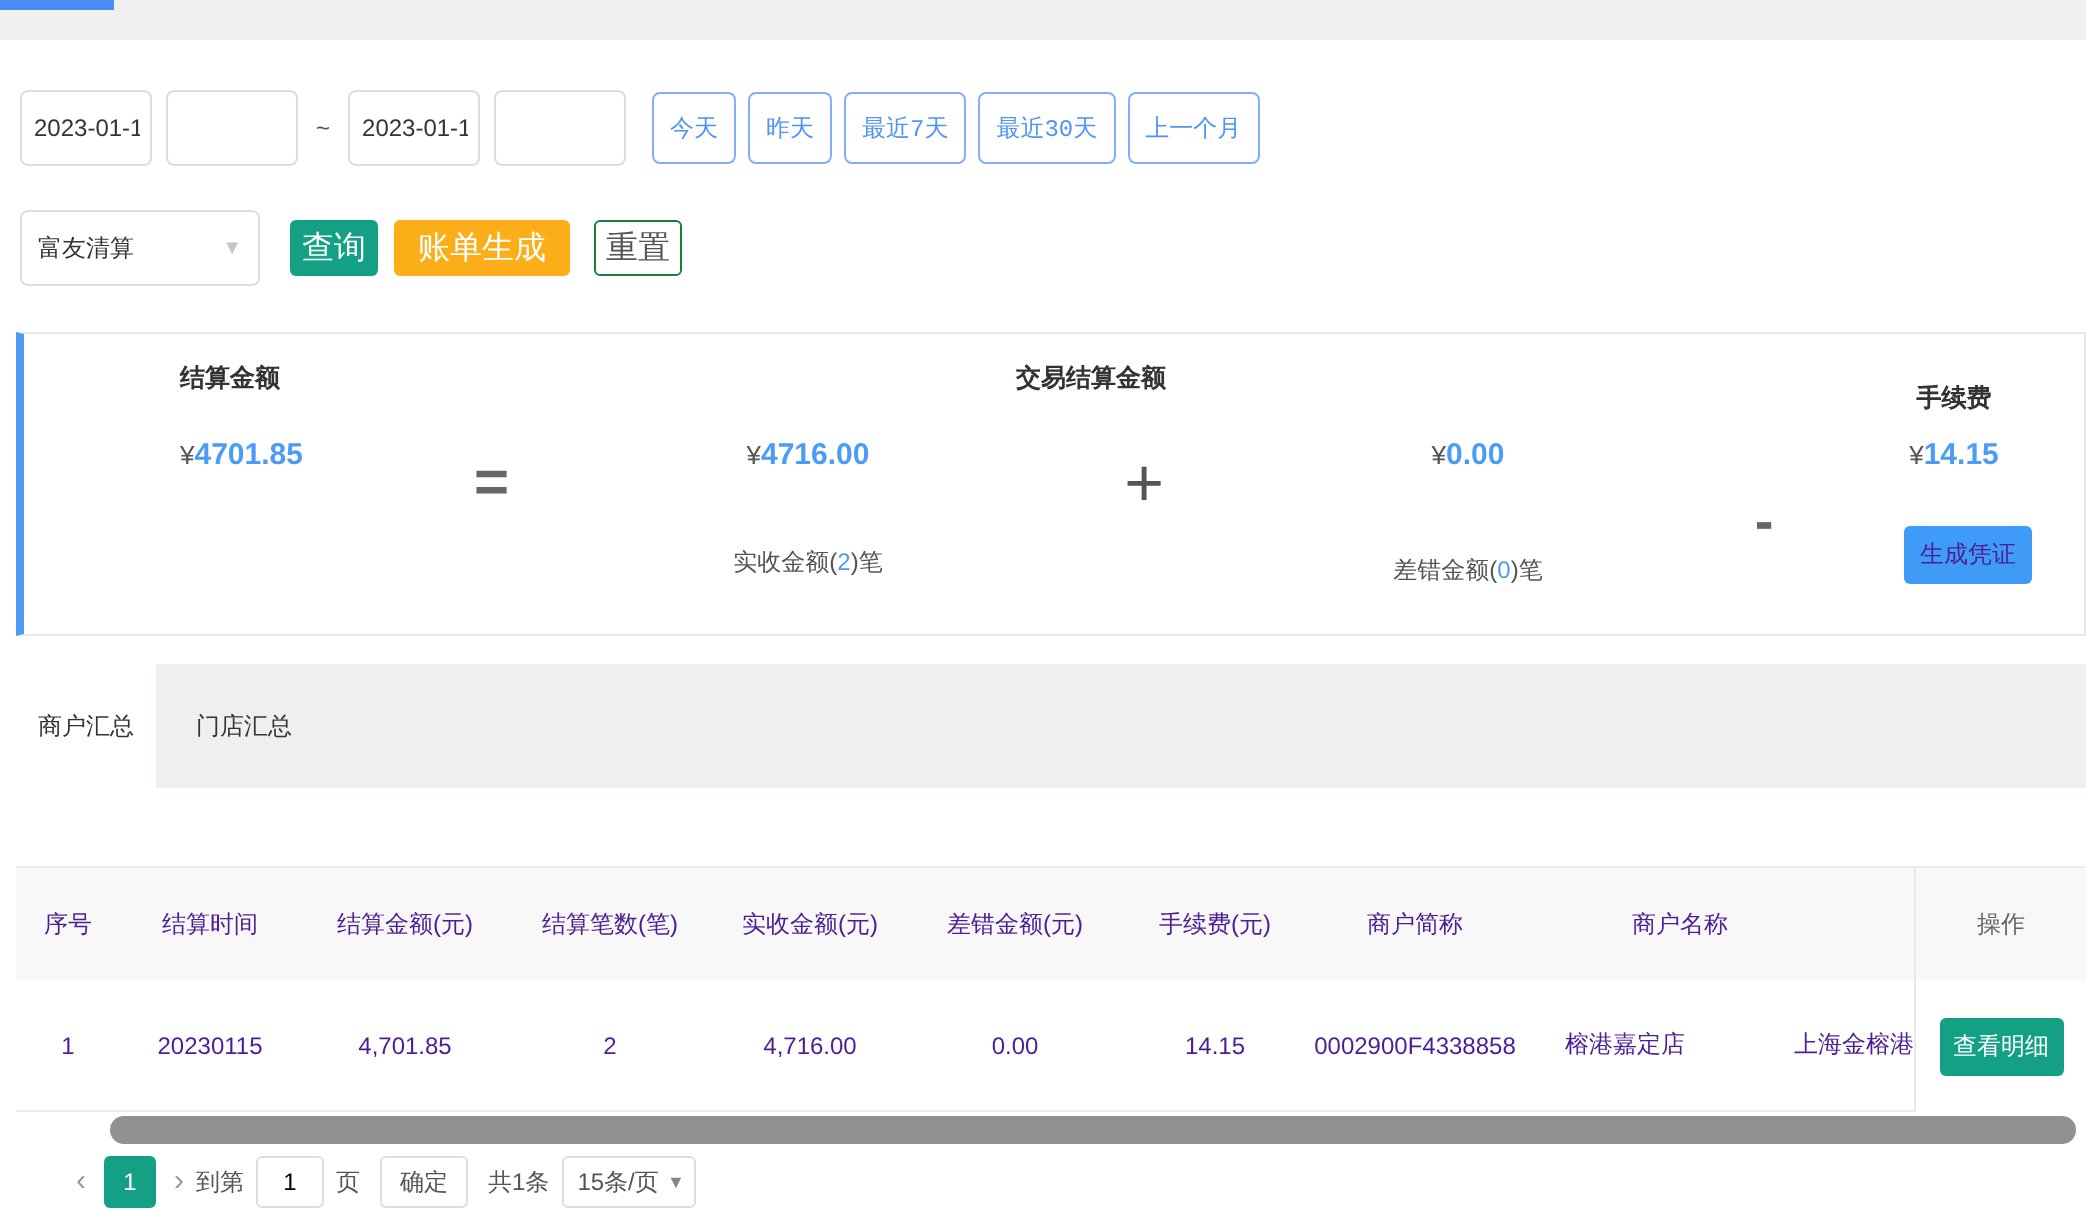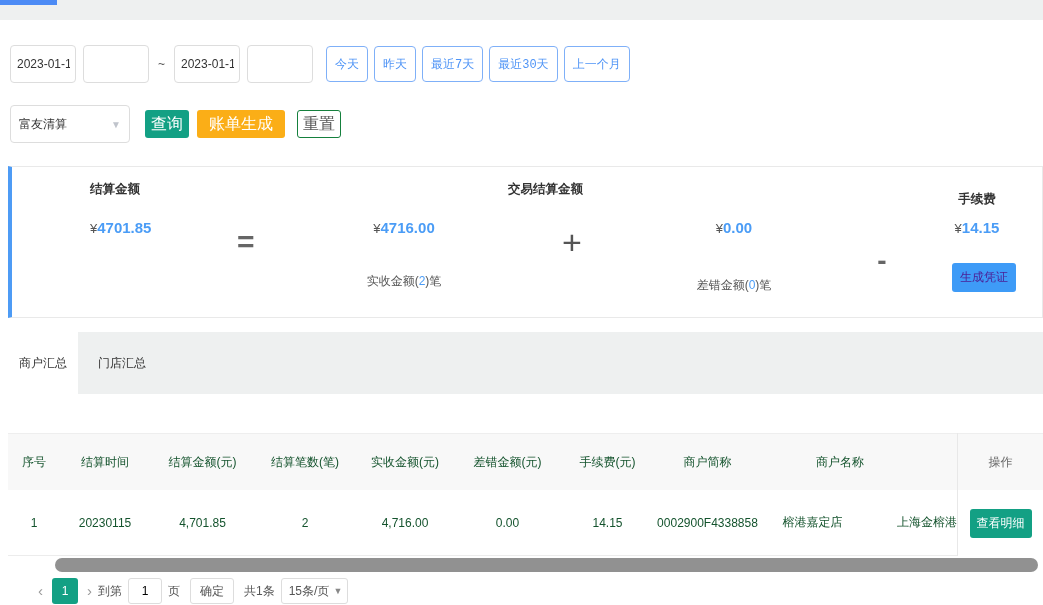--- a/index.html
+++ b/index.html
@@ -66,21 +66,21 @@
   .tab { display:flex; align-items:center; padding:0 11px; margin-right:9px;
          color:#333; cursor:pointer; }
   .tab.active { background:#fff; }
 
   
   .thead { position:absolute; top:433px; left:8px; width:1035px; height:57px;
            background:#f8f8f8; border-top:1px solid #eee; display:flex; }
   .trow  { position:absolute; top:490px; left:8px; width:1035px; height:66px;
            background:#fff; border-bottom:1px solid #ececec; display:flex; }
   .th, .td { display:flex; align-items:center; justify-content:center;
-             color:#14532d; font-size:12px; overflow:hidden; white-space:nowrap; }
+             color:#4c1d95; font-size:12px; overflow:hidden; white-space:nowrap; }
   .c0 { width:52px; } .c1 { width:90px; } .c2 { width:105px; } .c3 { width:100px; }
   .c4 { width:100px; } .c5 { width:105px; } .c6 { width:95px; } .c7 { width:105px; }
   .c8 { width:105px; } .c9 { width:160px; }
   
   .op-col { position:absolute; top:433px; left:957px; width:86px; height:123px;
             border-left:1px solid #e8e8e8; }
   .op-head { height:57px; background:#f8f8f8; display:flex; align-items:center;
              justify-content:center; color:#666; border-top:1px solid #eee; }
   .op-cell { height:66px; background:#fff; display:flex; align-items:center;
              justify-content:center; }

